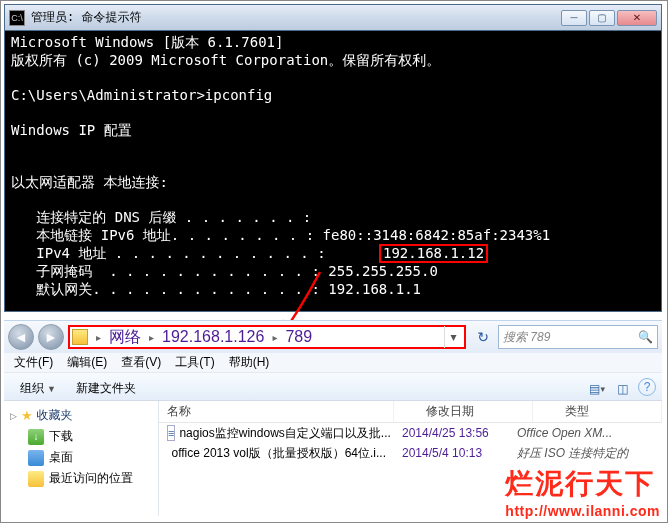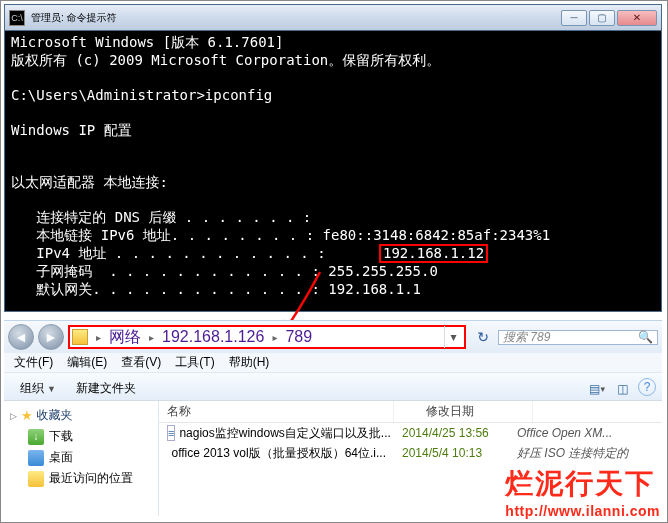--- a/index.html
+++ b/index.html
@@ -2,21 +2,21 @@
 <html><head>
 <meta charset="utf-8">
 <style>
   * { margin: 0; padding: 0; box-sizing: border-box; }
   body { width: 668px; height: 523px; background: #fff; font-family: "Microsoft YaHei", SimSun, sans-serif; font-size: 12px; position: relative; overflow: hidden; }
 
   
   .cmd-window { position: absolute; top: 4px; left: 4px; width: 658px; height: 308px; border: 1px solid #4a6a8a; background: #000; }
   .cmd-titlebar { height: 26px; background: linear-gradient(to bottom, #e6edf6 0%, #d0dcec 45%, #bcccdf 100%); display: flex; align-items: center; padding: 0 4px; border-bottom: 1px solid #4a6a8a; }
   .cmd-icon { width: 16px; height: 16px; background: #000; border: 1px solid #888; margin-right: 6px; font-size: 9px; color: #ccc; display: flex; align-items: center; justify-content: center; }
-  .cmd-title { flex: 1; color: #000; font-size: 10px; }
+  .cmd-title { flex: 1; color: #000; font-size: 12px; font-family: Liberation Mono, monospace; }
   .winbtns { display: flex; gap: 2px; }
   .winbtn { width: 26px; height: 16px; border: 1px solid #7a95b3; background: linear-gradient(to bottom,#f5f9fd,#d7e4f2); border-radius: 2px; display: flex; align-items: center; justify-content: center; font-size: 10px; color: #3a5a7a; cursor: pointer; }
   .winbtn.close { width: 40px; background: linear-gradient(to bottom,#f7bdbf,#e68a8e); color: #5a1515; }
   .cmd-body { background: #000; color: #fff; font-family: "NSimSun", SimSun, Consolas, monospace; font-size: 14px; line-height: 1.25; padding: 3px 6px; height: calc(100% - 26px); overflow: hidden; white-space: pre; }
   .cmd-body span { font-family: inherit; }
   .hl-red { border: 2px solid #ff0000; padding: 0 2px; display: inline-block; line-height: 1.1; margin-left: 45px; }
 
   
   .arrow-svg { position: absolute; top: 0; left: 0; pointer-events: none; }
 
@@ -26,21 +26,21 @@
   .nav-btn { width: 26px; height: 26px; border-radius: 13px; background: radial-gradient(circle at 40% 35%, #b8d4f0, #5a8bc5 70%, #3a6da5); border: 1px solid #4a7ab0; display: flex; align-items: center; justify-content: center; color: #fff; font-size: 14px; cursor: pointer; }
   .nav-btn.disabled { filter: grayscale(60%) opacity(0.7); }
   .addr-wrap { flex: 1; }
   .addr-bar { height: 24px; border: 2px solid #ff0000; background: #fff; display: flex; align-items: center; padding: 0 2px; gap: 2px; }
   .addr-icon { width: 16px; height: 16px; background: linear-gradient(#feea83,#f5c13a); border: 1px solid #caa030; margin-right: 4px; }
   .crumb { padding: 0 4px; height: 100%; display: flex; align-items: center; cursor: pointer; font-size: 16px; color: #4c1d95; }
   .crumb-sep { color: #666; font-size: 10px; padding: 0 2px; }
   .addr-spacer { flex: 1; }
   .addr-drop { width: 18px; height: 22px; border-left: 1px solid #ddd; display: flex; align-items: center; justify-content: center; color: #555; cursor: pointer; }
   .refresh-btn { width: 22px; height: 22px; display: flex; align-items: center; justify-content: center; color: #2a5aa0; cursor: pointer; margin-left: 2px; font-size: 14px; }
-  .search-box { width: 160px; height: 15px; border: 1px solid #9db7d4; background: #fff; display: flex; align-items: center; padding: 0 4px; color: #888; font-style: italic; }
+  .search-box { width: 160px; height: 24px; border: 1px solid #9db7d4; background: #fff; display: flex; align-items: center; padding: 0 4px; color: #888; font-style: italic; }
   .search-ico { margin-left: auto; color: #3a6da5; font-style: normal; }
 
   .menu-bar { height: 20px; background: #f4f8fc; display: flex; align-items: center; padding: 0 4px; gap: 2px; font-size: 12px; border-bottom: 1px solid #e2e9f1;}
   .menu-item { padding: 0 6px; cursor: pointer; }
 
   .toolbar { height: 28px; background: linear-gradient(to bottom,#f7fbff,#e4eef9); display: flex; align-items: flex-end; padding: 0 6px; gap: 0; border-bottom: 1px solid #d2dbe6; }
   .tool-btn { padding: 3px 10px; cursor: pointer; border-radius: 2px; display: flex; align-items: center; gap: 3px; }
   .tool-drop { font-size: 9px; color: #555; }
   .toolbar-right { margin-left: auto; display: flex; gap: 4px; }
   .tbic { width: 22px; height: 22px; display: flex; align-items: center; justify-content: center; cursor: pointer; color: #3a6da5; }
@@ -59,21 +59,21 @@
 
   .file-area { flex: 1; overflow: hidden; }
   .col-head { height: 22px; border-bottom: 1px solid #e6e6e6; display: flex; align-items: center; font-size: 12px; color: #444; gap: 24px; }
   .col { padding: 0 8px; border-right: 1px solid #f0f0f0; height: 100%; display: flex; align-items: center; }
   .col.name { width: 235px; }
   .col.date { width: 115px; }
   .col.type { flex: 1; }
   .file-row { height: 20px; display: flex; align-items: center; font-size: 12px; cursor: pointer; }
   .fcell { padding: 0 8px; overflow: hidden; white-space: nowrap; text-overflow: ellipsis; }
   .fcell.name { width: 235px; display: flex; align-items: center; gap: 4px; }
-  .fcell.date { width: 115px; color: #4d7c0f; }
+  .fcell.date { width: 115px; color: #4c1d95; }
   .fcell.type { flex: 1; color: #555; font-style: italic; }
   .fico { width: 16px; height: 16px; display: inline-flex; align-items: center; justify-content: center; font-size: 11px; }
   .fico.doc { background: #fff; border: 1px solid #aac; color: #3a6da5; }
   .fico.iso { background: linear-gradient(#f7c977,#e69a2f); border-radius: 2px; }
 
   .watermark { position: absolute; right: 8px; bottom: 4px; font-family: "KaiTi", "STKaiti", cursive; color: #ff2a1a; font-size: 28px; font-weight: bold; letter-spacing: 2px; text-shadow: 0 0 3px #fff; pointer-events: none; }
   .watermark .url { display: block; font-size: 14px; font-family: Arial, sans-serif; letter-spacing: 0.5px; text-align: right; }
 
   .outer-border { position: absolute; inset: 0; border: 1px solid #888; pointer-events: none; }
 </style>
@@ -182,20 +182,21 @@
           <span class="sico recent"></span>
           <span>最近访问的位置</span>
         </div>
       </div>
     </div>
 
     <div class="file-area">
       <div class="col-head">
         <div class="col name">名称</div>
         <div class="col date">修改日期</div>
+        <div class="col type">类型</div>
       </div>
       <div class="file-row">
         <div class="fcell name">
           <span class="fico doc">≡</span>
           <span>nagios监控windows自定义端口以及批...</span>
         </div>
         <div class="fcell date">2014/4/25 13:56</div>
         <div class="fcell type">Office Open XM...</div>
       </div>
       <div class="file-row">

